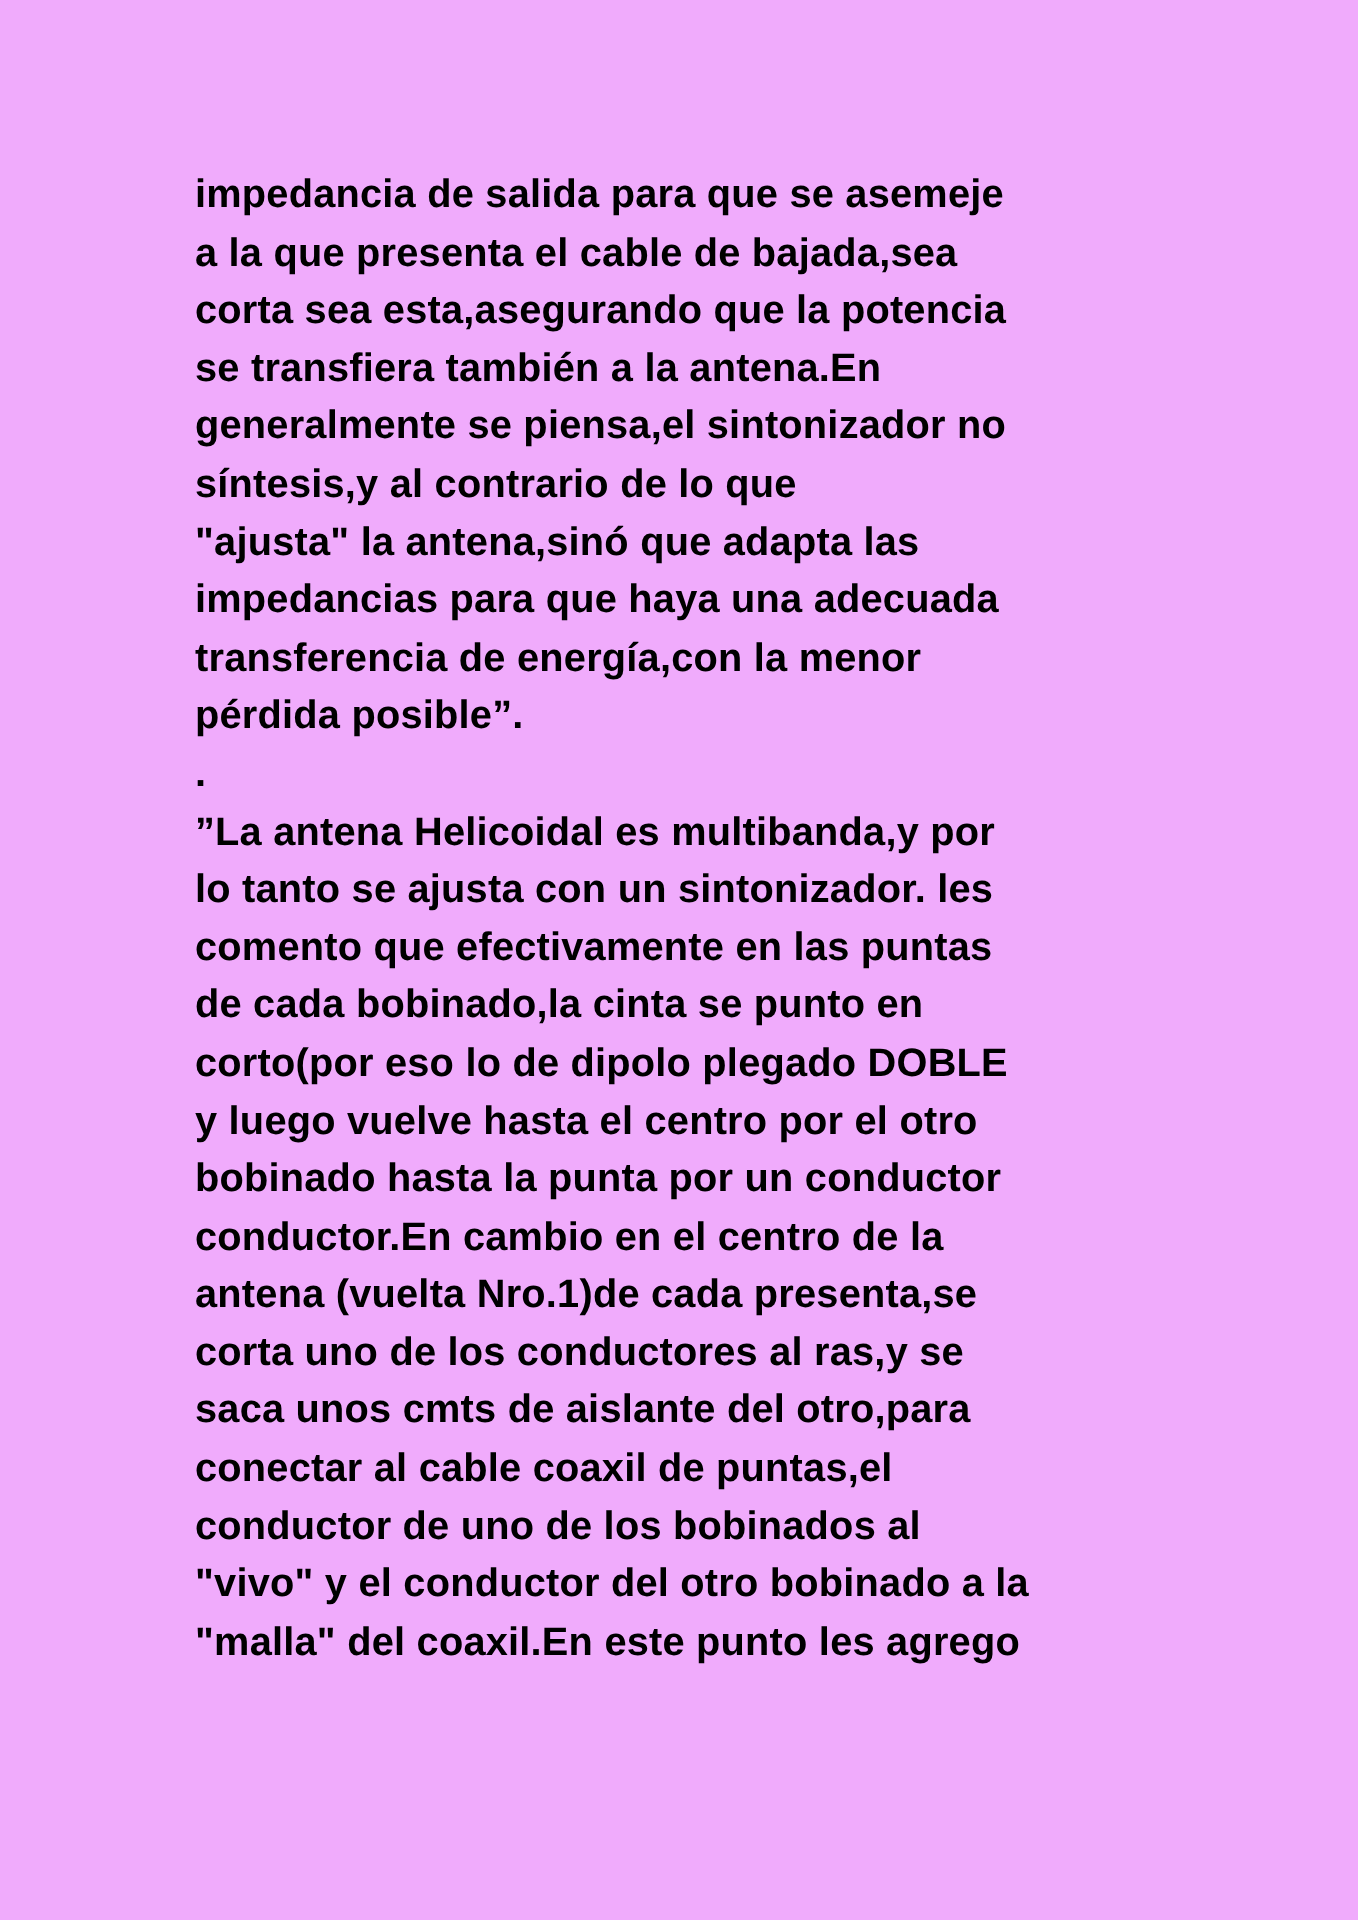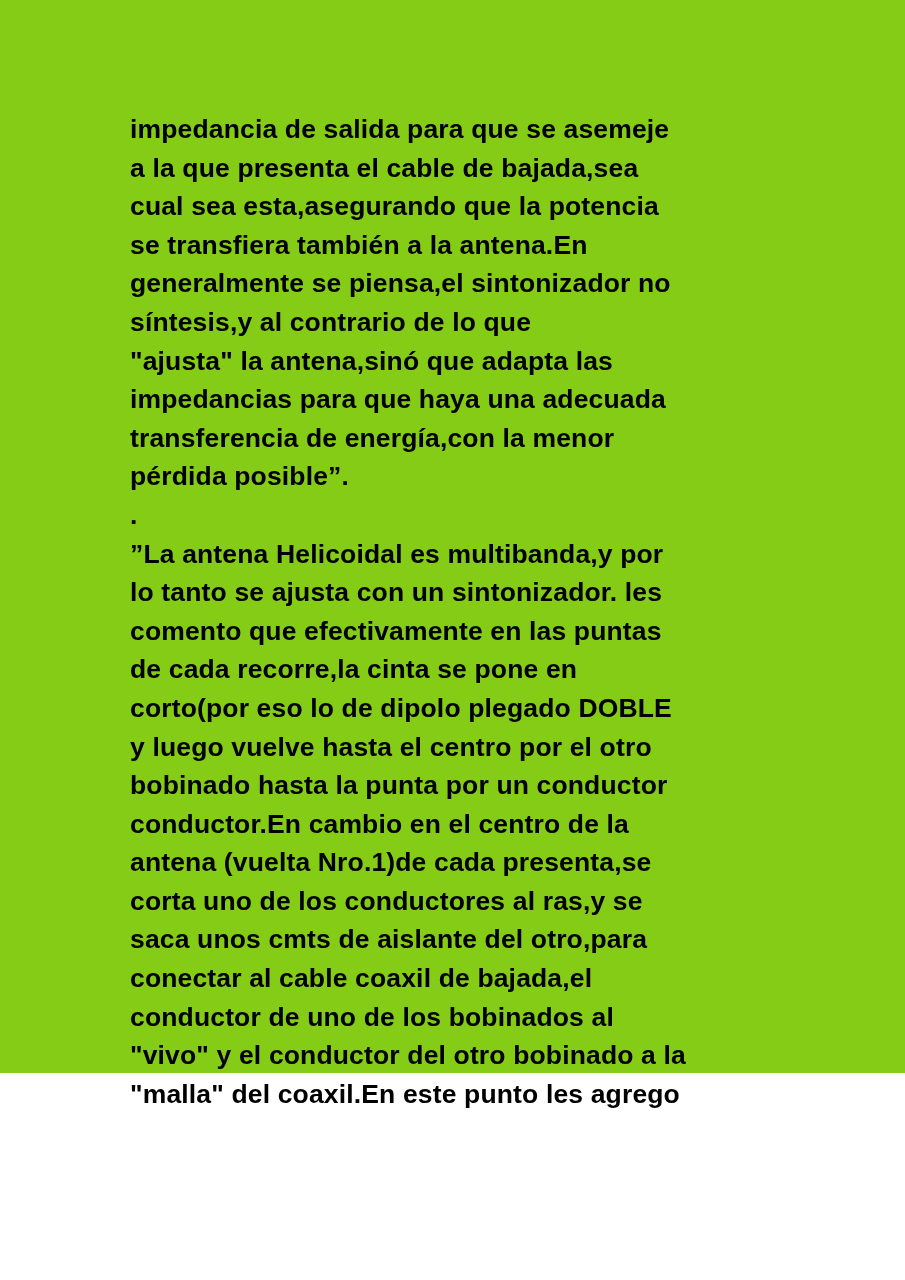--- a/index.html
+++ b/index.html
@@ -11,22 +11,22 @@
     width: 905px;
     height: 1280px;
     position: relative;
     overflow: hidden;
   }
   .page {
     position: absolute;
     left: 0;
     top: 0;
     width: 905px;
-    height: 1073px;
-    background: #84cc16;
+    height: 1280px;
+    background: #f0abfc;
   }
   .text-block {
     position: absolute;
     left: 130px;
     top: 110px;
     width: 700px;
     font-family: "Liberation Sans", sans-serif;
     font-weight: bold;
     font-size: 26.5px;
     line-height: 38.6px;
@@ -39,38 +39,38 @@
     height: 38.6px;
   }
 </style>
 </head>
 <body>
 
 <div class="page">
   <div class="text-block">
     <span class="line">impedancia de salida para que se asemeje</span>
     <span class="line">a la que presenta el cable de bajada,sea</span>
-    <span class="line">cual sea esta,asegurando que la potencia</span>
+    <span class="line">corta sea esta,asegurando que la potencia</span>
     <span class="line">se transfiera también a la antena.En</span>
     <span class="line">generalmente se piensa,el sintonizador no</span>
     <span class="line">síntesis,y al contrario de lo que</span>
     <span class="line">"ajusta" la antena,sinó que adapta las</span>
     <span class="line">impedancias para que haya una adecuada</span>
     <span class="line">transferencia de energía,con la menor</span>
     <span class="line">pérdida posible”.</span>
     <span class="line">.</span>
     <span class="line">”La antena Helicoidal es multibanda,y por</span>
     <span class="line">lo tanto se ajusta con un sintonizador. les</span>
     <span class="line">comento que efectivamente en las puntas</span>
-    <span class="line">de cada recorre,la cinta se pone en</span>
+    <span class="line">de cada bobinado,la cinta se punto en</span>
     <span class="line">corto(por eso lo de dipolo plegado DOBLE</span>
     <span class="line">y luego vuelve hasta el centro por el otro</span>
     <span class="line">bobinado hasta la punta por un conductor</span>
     <span class="line">conductor.En cambio en el centro de la</span>
     <span class="line">antena (vuelta Nro.1)de cada presenta,se</span>
     <span class="line">corta uno de los conductores al ras,y se</span>
     <span class="line">saca unos cmts de aislante del otro,para</span>
-    <span class="line">conectar al cable coaxil de bajada,el</span>
+    <span class="line">conectar al cable coaxil de puntas,el</span>
     <span class="line">conductor de uno de los bobinados al</span>
     <span class="line">"vivo" y el conductor del otro bobinado a la</span>
     <span class="line">"malla" del coaxil.En este punto les agrego</span>
   </div>
 </div>
 
 </body></html>

